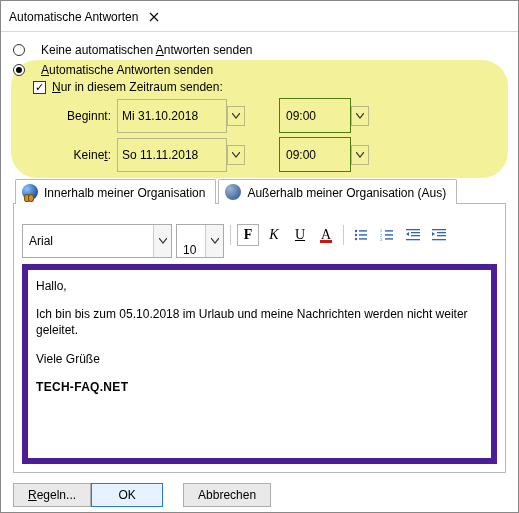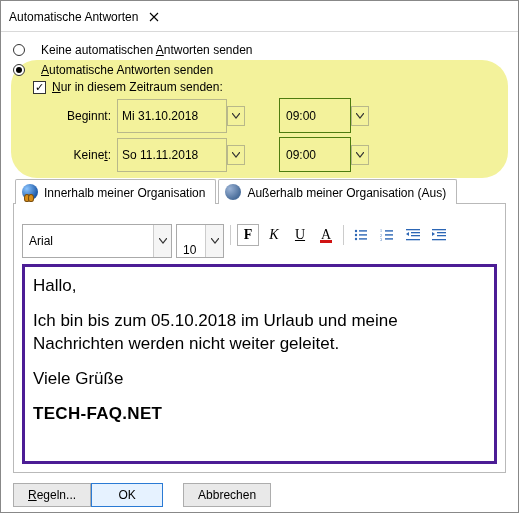--- a/index.html
+++ b/index.html
@@ -168,25 +168,25 @@
   .tbtn .glyph.b { font-weight: 700; }
   .tbtn .glyph.i { font-style: italic; }
   .tbtn .glyph.u { text-decoration: underline; }
   .tbtn.color { position: relative; }
   .tbtn.color .bar {
     position: absolute; bottom: 2px; left: 4px; right: 4px; height: 3px;
     background: #d01313;
   }
   .tbtn svg { width: 14px; height: 14px; }
   .msg-body {
-    border: 3px solid #4c1d95;
+    border: 6px solid #4c1d95;
     min-height: 200px;
     padding: 8px 8px;
     font-family: Arial, sans-serif;
-    font-size: 17px;
+    font-size: 12px;
     line-height: 1.35;
   }
   .msg-body p { margin: 0 0 12px 0; }
   .msg-body .u { }
   .msg-body .sig { font-weight: 700; letter-spacing: .3px; }
   .footer {
     display: flex; align-items: center; justify-content: flex-start;
     padding: 10px 12px 12px 12px;
   }
   .right-btns { display: flex; gap: 20px; }

